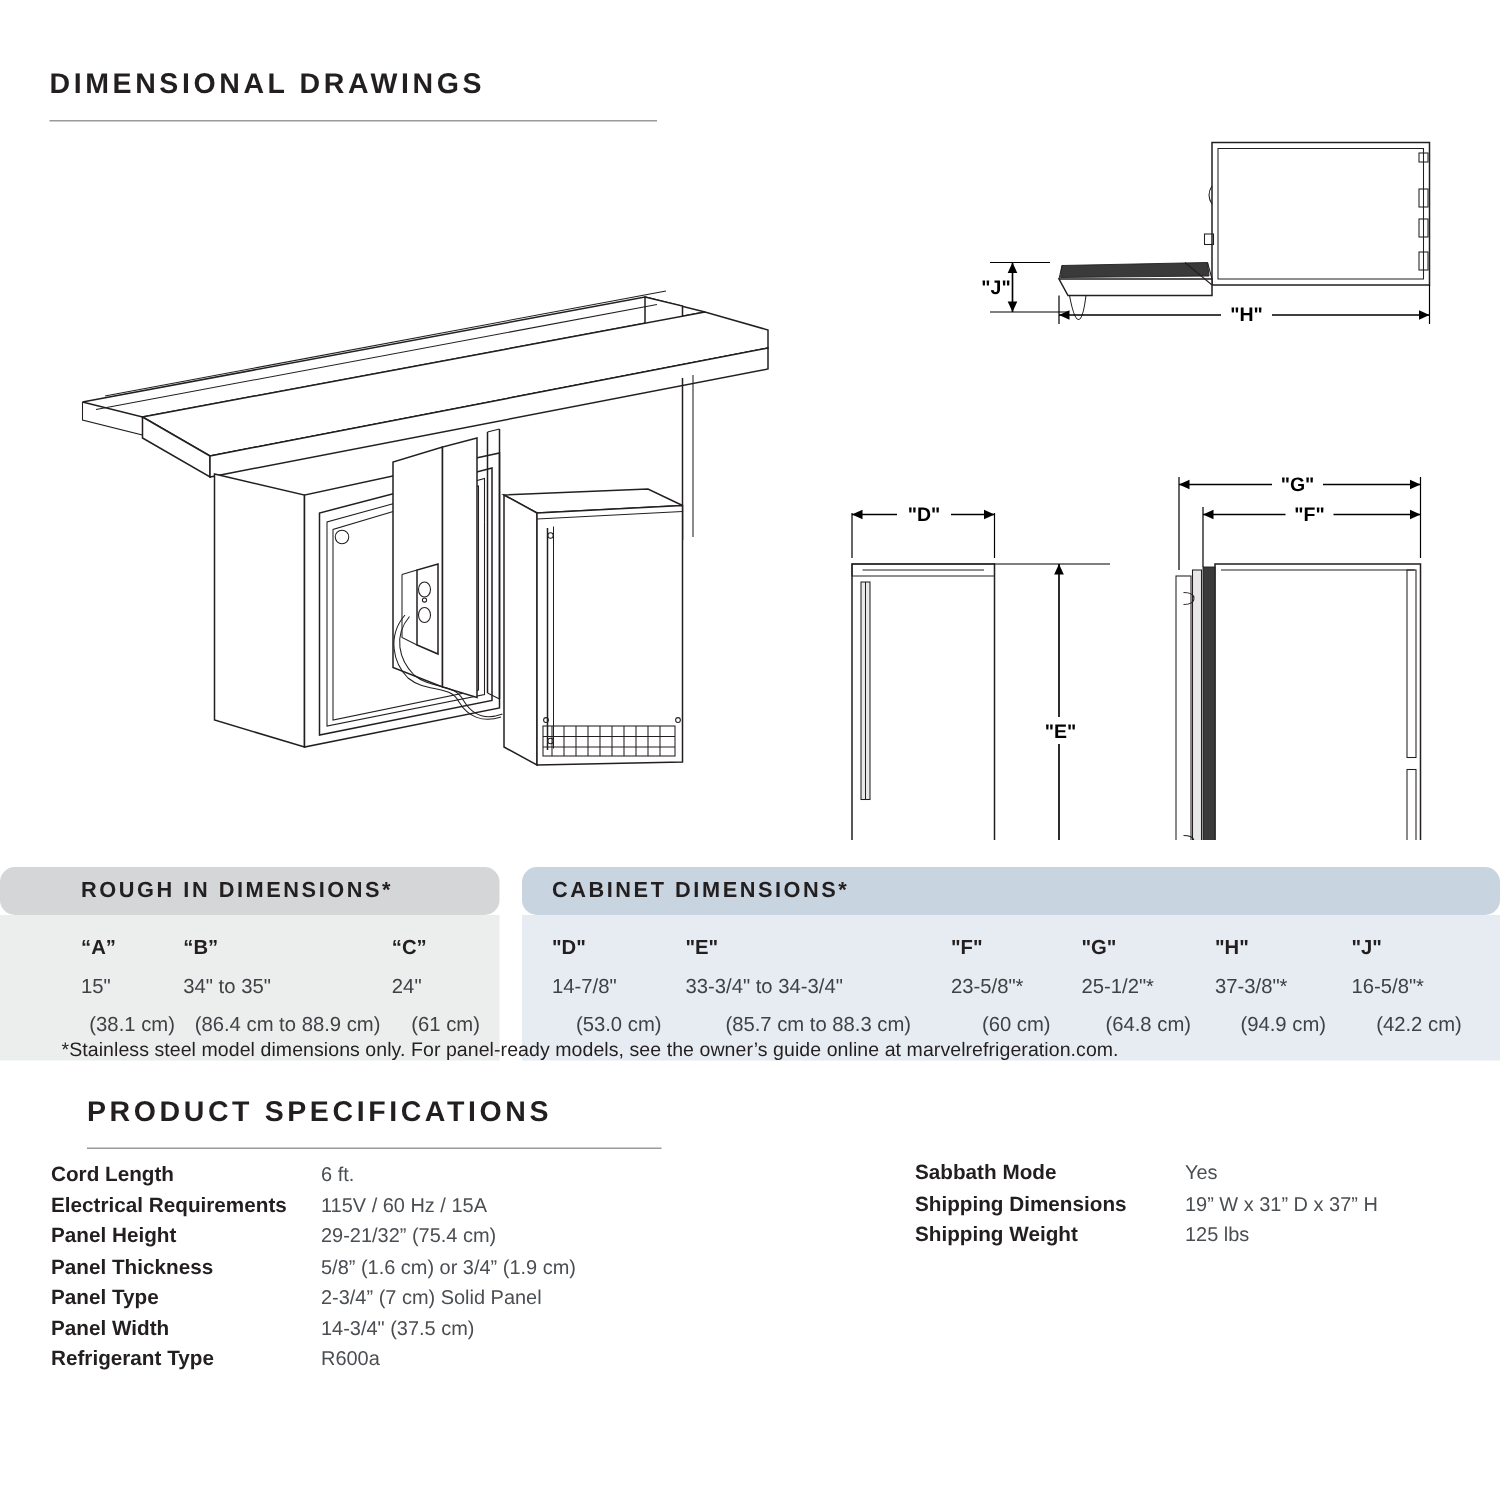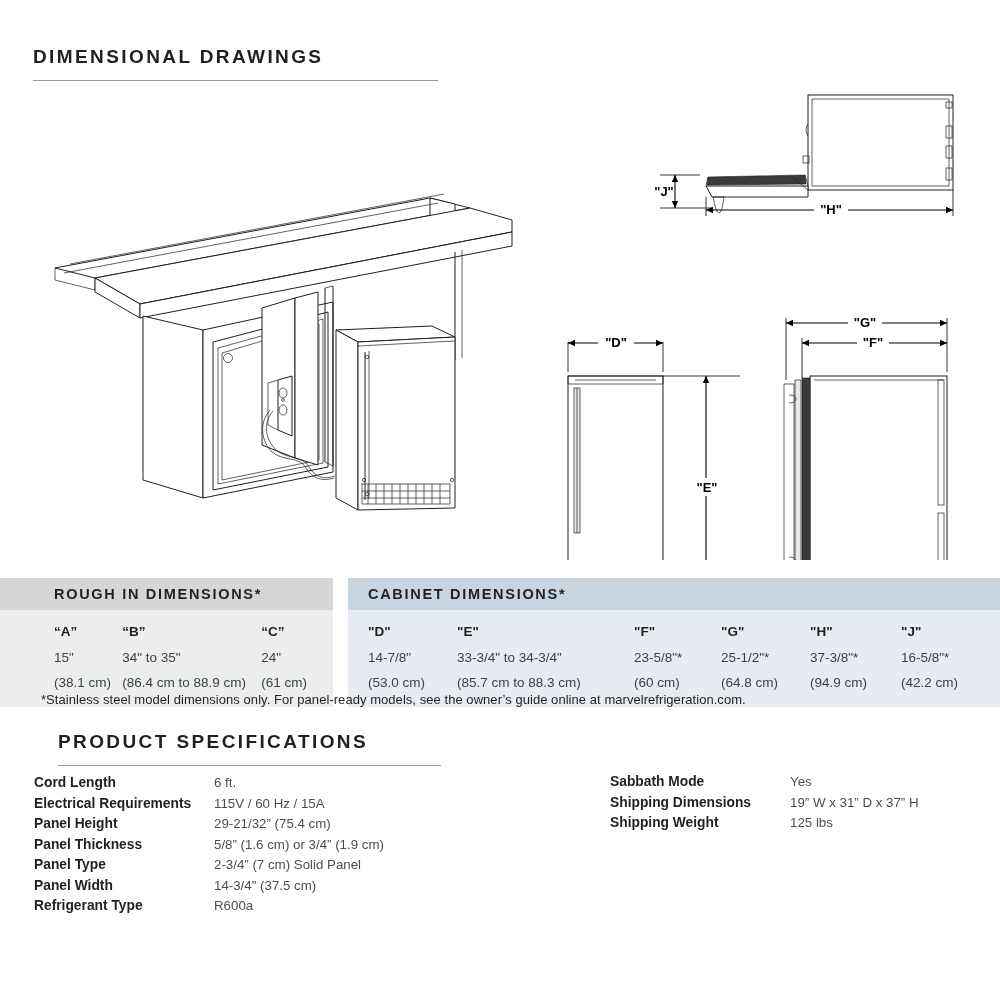--- a/index.html
+++ b/index.html
@@ -67,20 +67,21 @@
   .tbl-header {
     height: 32px;
     display: flex;
     align-items: center;
     padding-left: 54px;
     font-size: 14.5px;
     font-weight: bold;
     letter-spacing: 1.7px;
     color: #231f20;
     text-transform: uppercase;
+    border-radius: 10px;
   }
   #rough-table   .tbl-header { background: #d4d6d8; }
   #cabinet-table .tbl-header { background: #c8d4e0; padding-left: 20px; }
 
   .tbl-body { padding: 9px 0 12px 0; }
   #rough-table   .tbl-body { background: #eceded; }
   #cabinet-table .tbl-body { background: #e6ecf1; }
 
   .tbl-grid { display: flex; }
   .tbl-col { display: flex; flex-direction: column; }
@@ -96,20 +97,21 @@
     font-size: 13.5px;
     color: #3e4245;
     line-height: 25px;
     white-space: nowrap;
   }
   .cell-cm {
     font-size: 13.5px;
     color: #3e4245;
     line-height: 25px;
     white-space: nowrap;
+    text-align: center;
   }
 
   #rough-table .tbl-grid { padding-left: 54px; }
   #rough-table .tbl-col:nth-child(1) { width: 76px; }
   #rough-table .tbl-col:nth-child(2) { width: 155px; }
   #rough-table .tbl-col:nth-child(3) { width: 80px; }
 
   #cabinet-table .tbl-grid { padding-left: 20px; }
   #cabinet-table .tbl-col:nth-child(1) { width: 89px; }
   #cabinet-table .tbl-col:nth-child(2) { width: 177px; }

